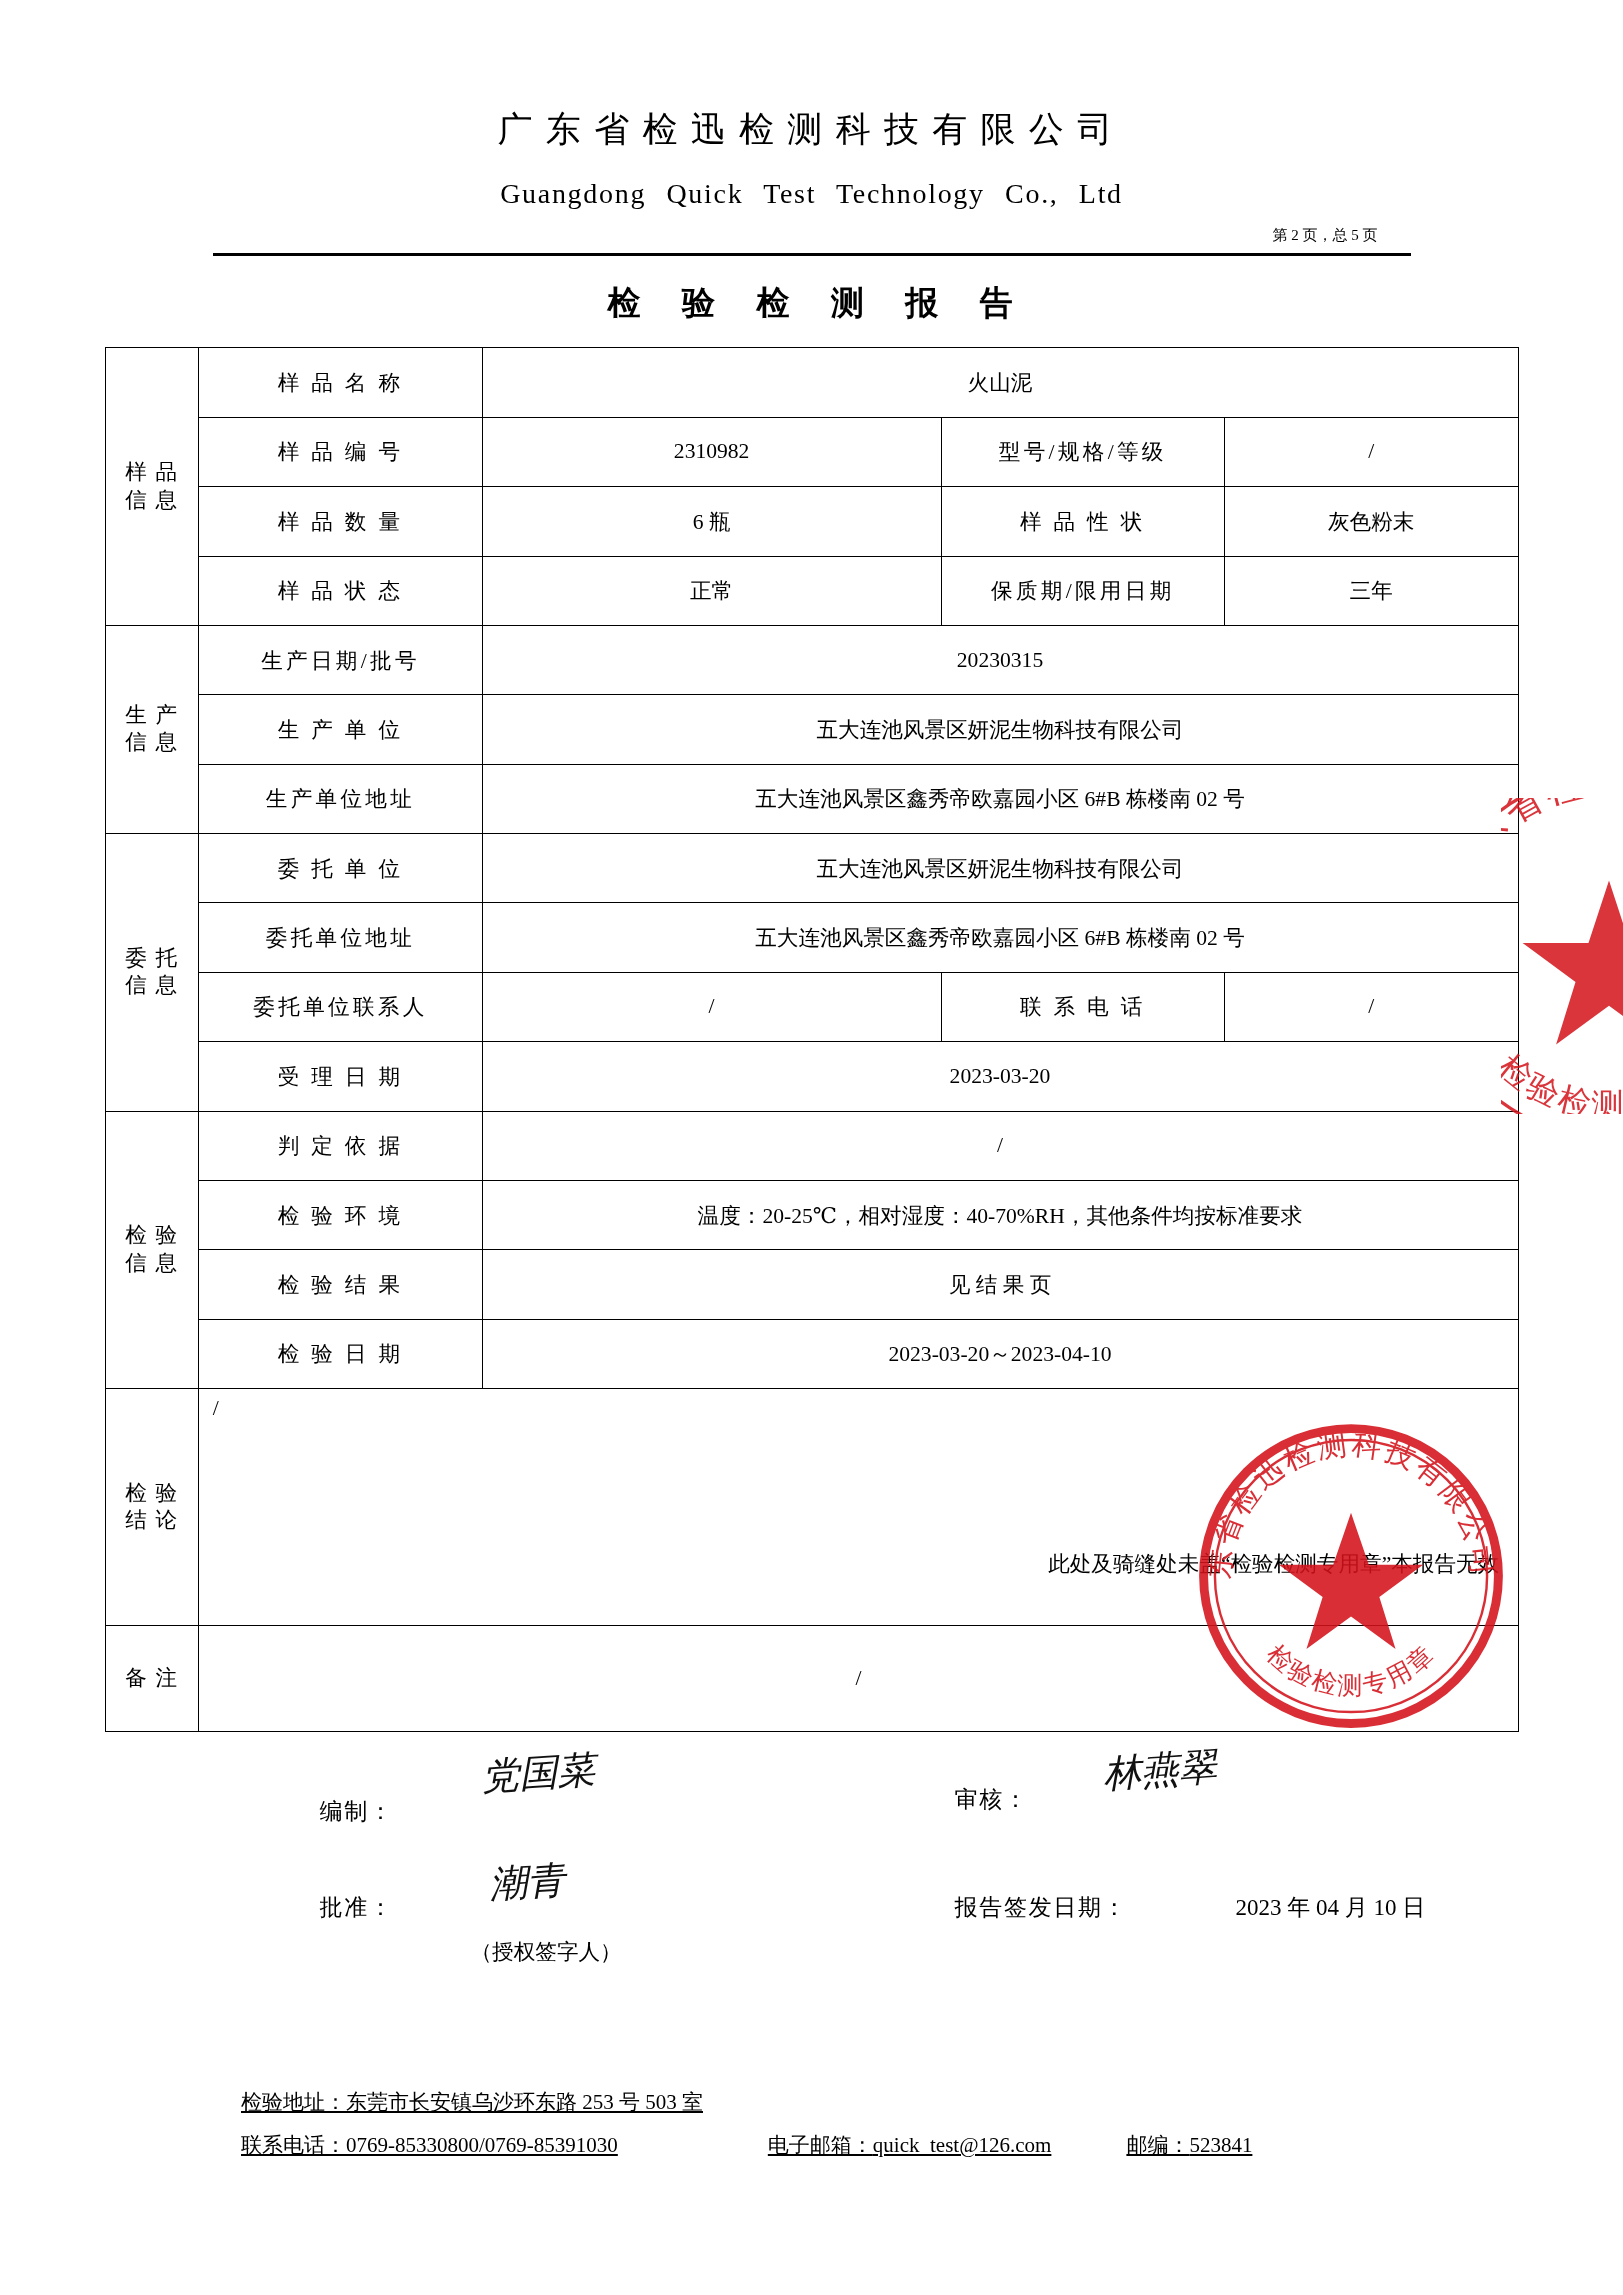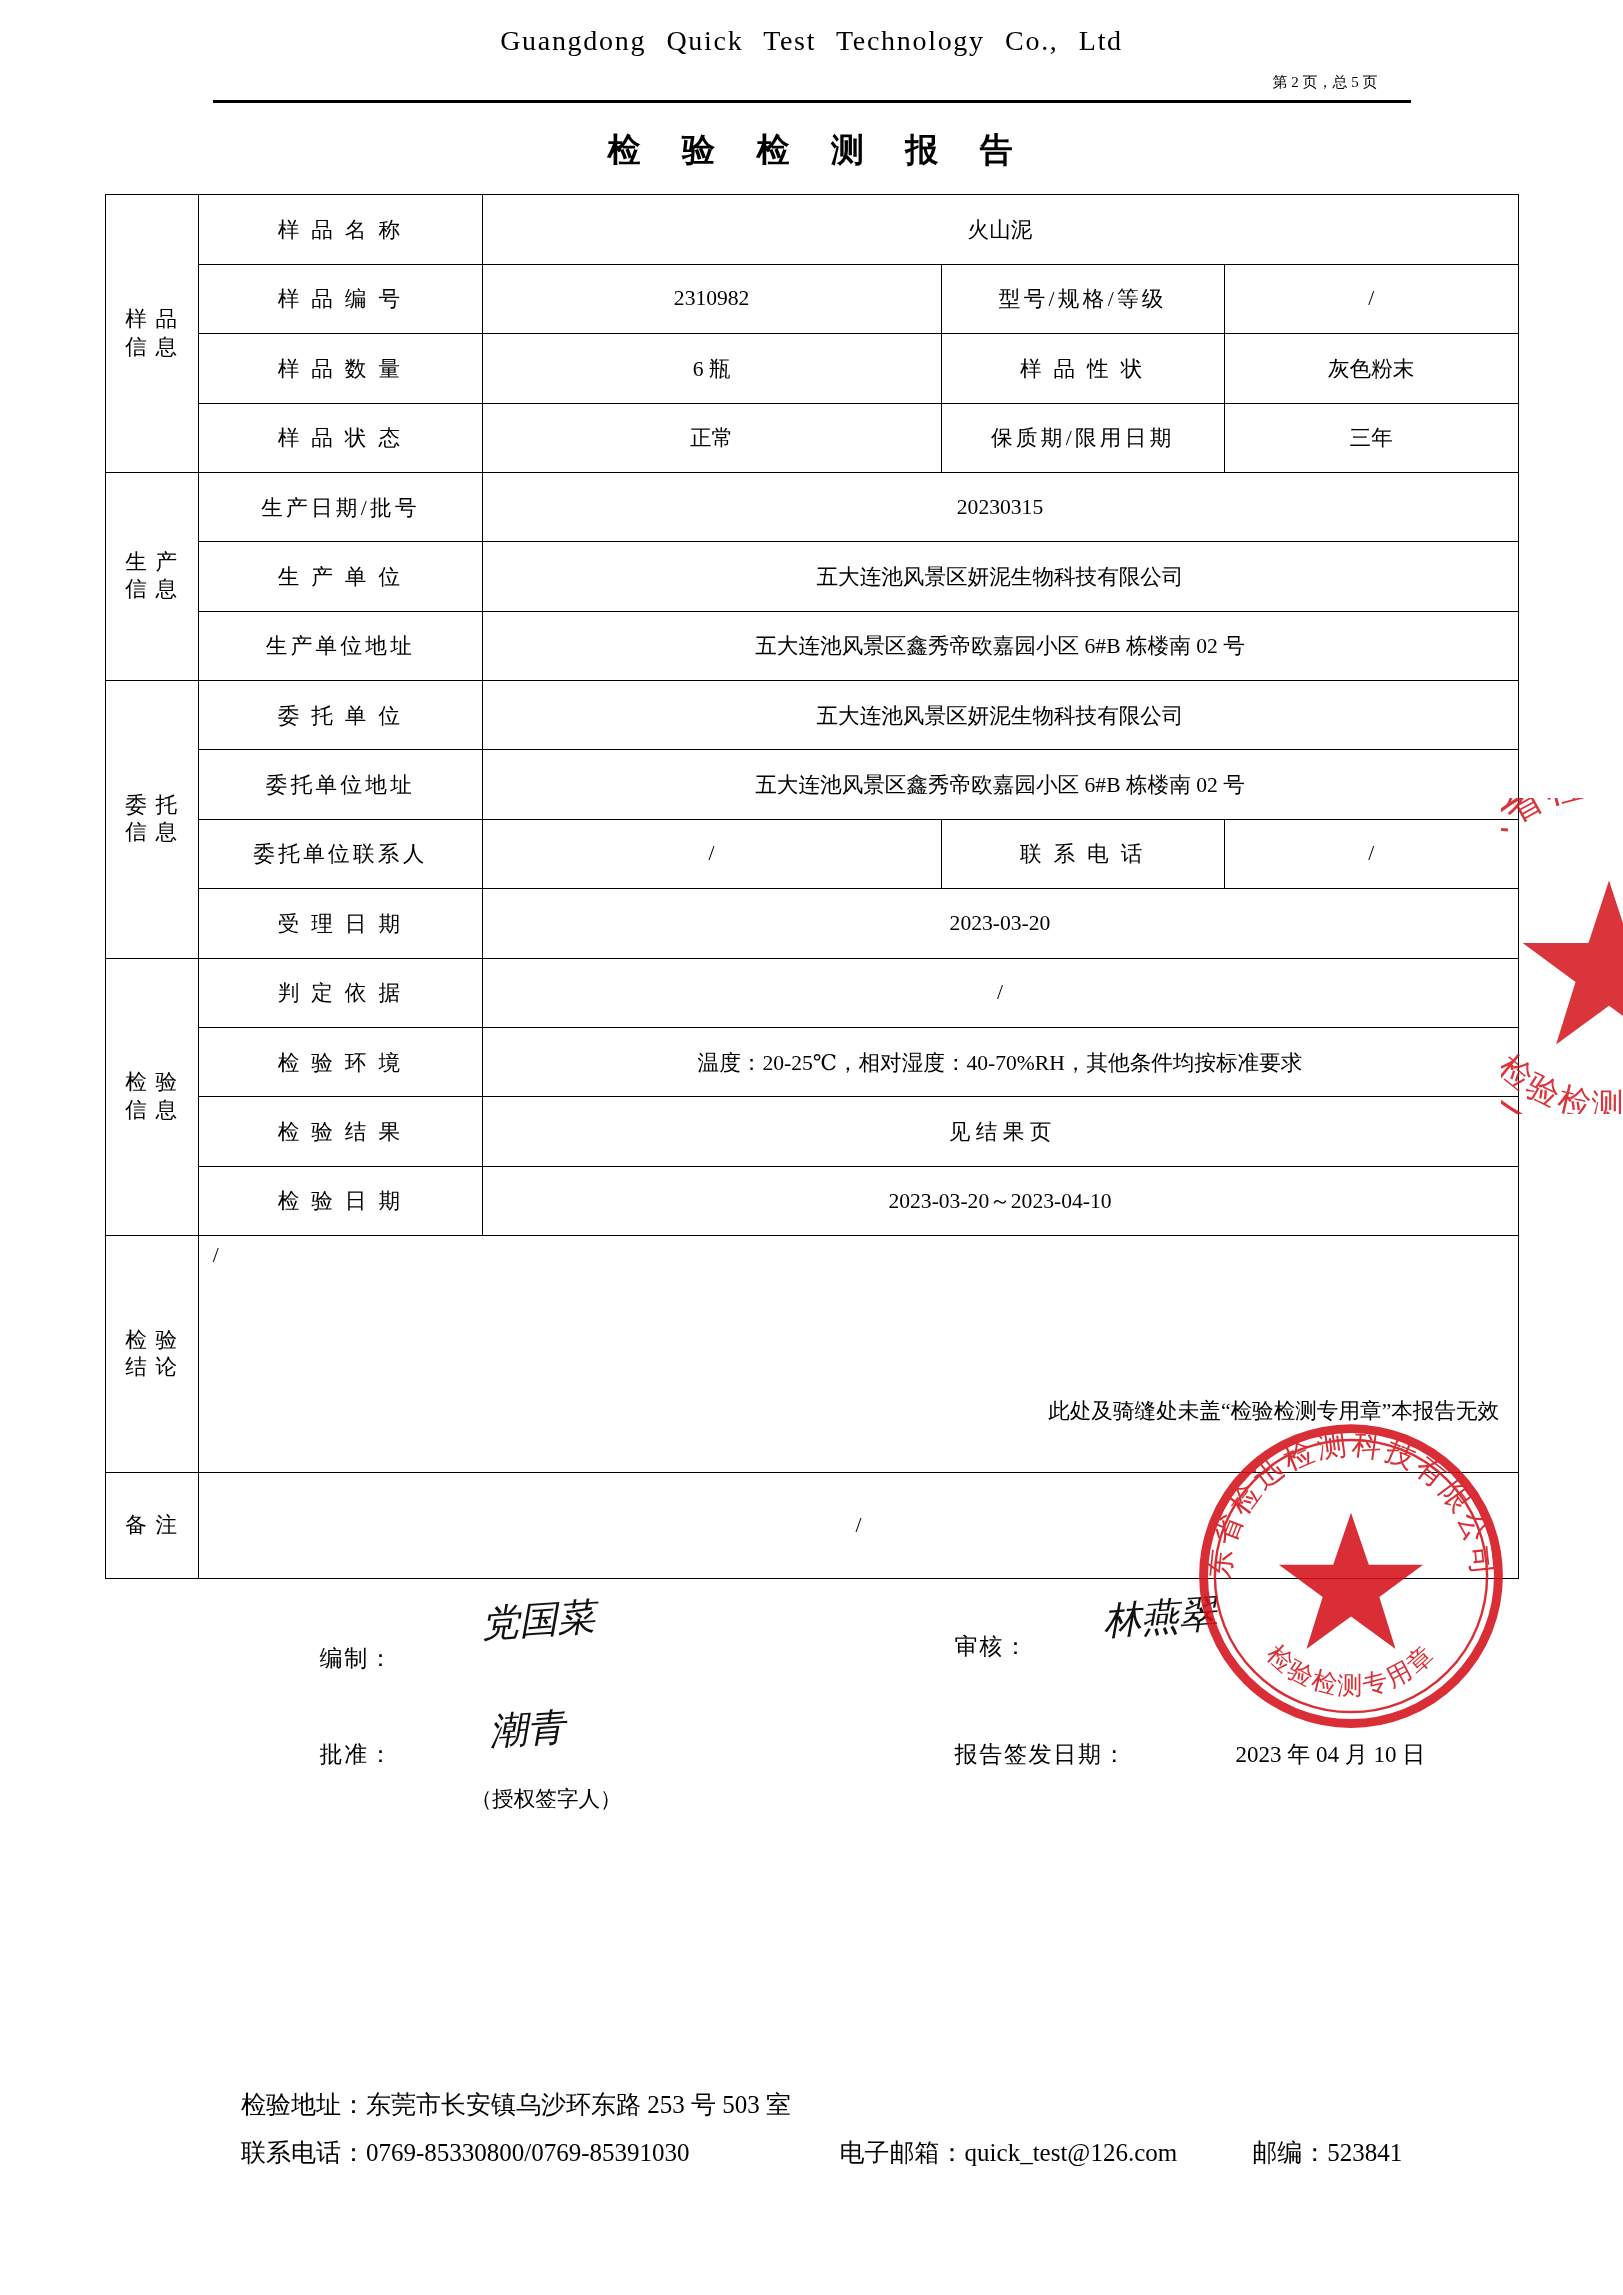--- a/index.html
+++ b/index.html
@@ -159,24 +159,25 @@
     font-size: 21.6px;
   }
   
   .footer {
     position: absolute;
     left: 0;
     top: 2088px;
     width: 1623px;
   }
   .f-line {
-    font-size: 25px;
+    font-size: 21px;
     padding-left: 241px;
     margin-bottom: 15px;
     white-space: nowrap;
+    text-decoration: underline;
   }
   .f-line .sp1 { display:inline-block; width: 150px; }
   .f-line .sp2 { display:inline-block; width: 75px; }
   
   .stamp-main {
     position: absolute;
     left: 1189px;
     top: 1414px;
     width: 324px;
     height: 324px;
@@ -193,20 +194,21 @@
     opacity: 0.85;
     overflow: hidden;
   }
 </style>
 </head>
 <body>
 
 <div class="page">
   <div class="inner">
 
+    <div class="company-cn">广东省检迅检测科技有限公司</div>
     <div class="company-en">Guangdong  Quick  Test  Technology  Co., Ltd</div>
     <div class="page-no-row">第 2 页，总 5 页</div>
     <div class="rule"></div>
     <div class="doc-title">检 验 检 测 报 告</div>
 
     <table class="main">
       <colgroup>
         <col style="width:80px">
         <col style="width:241px">
         <col style="width:391px">

